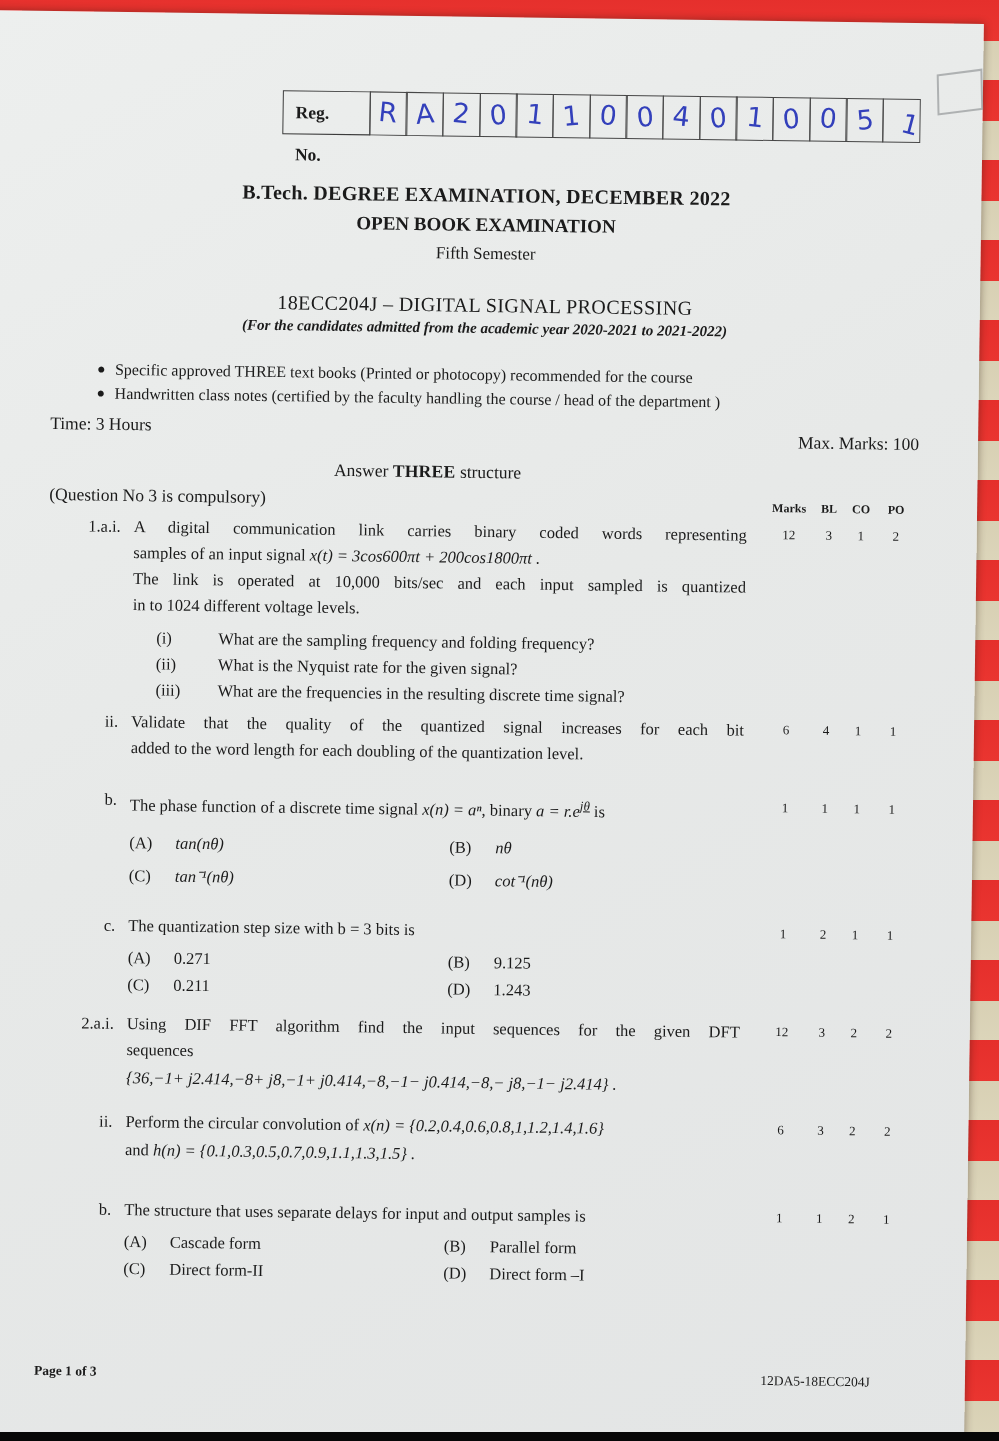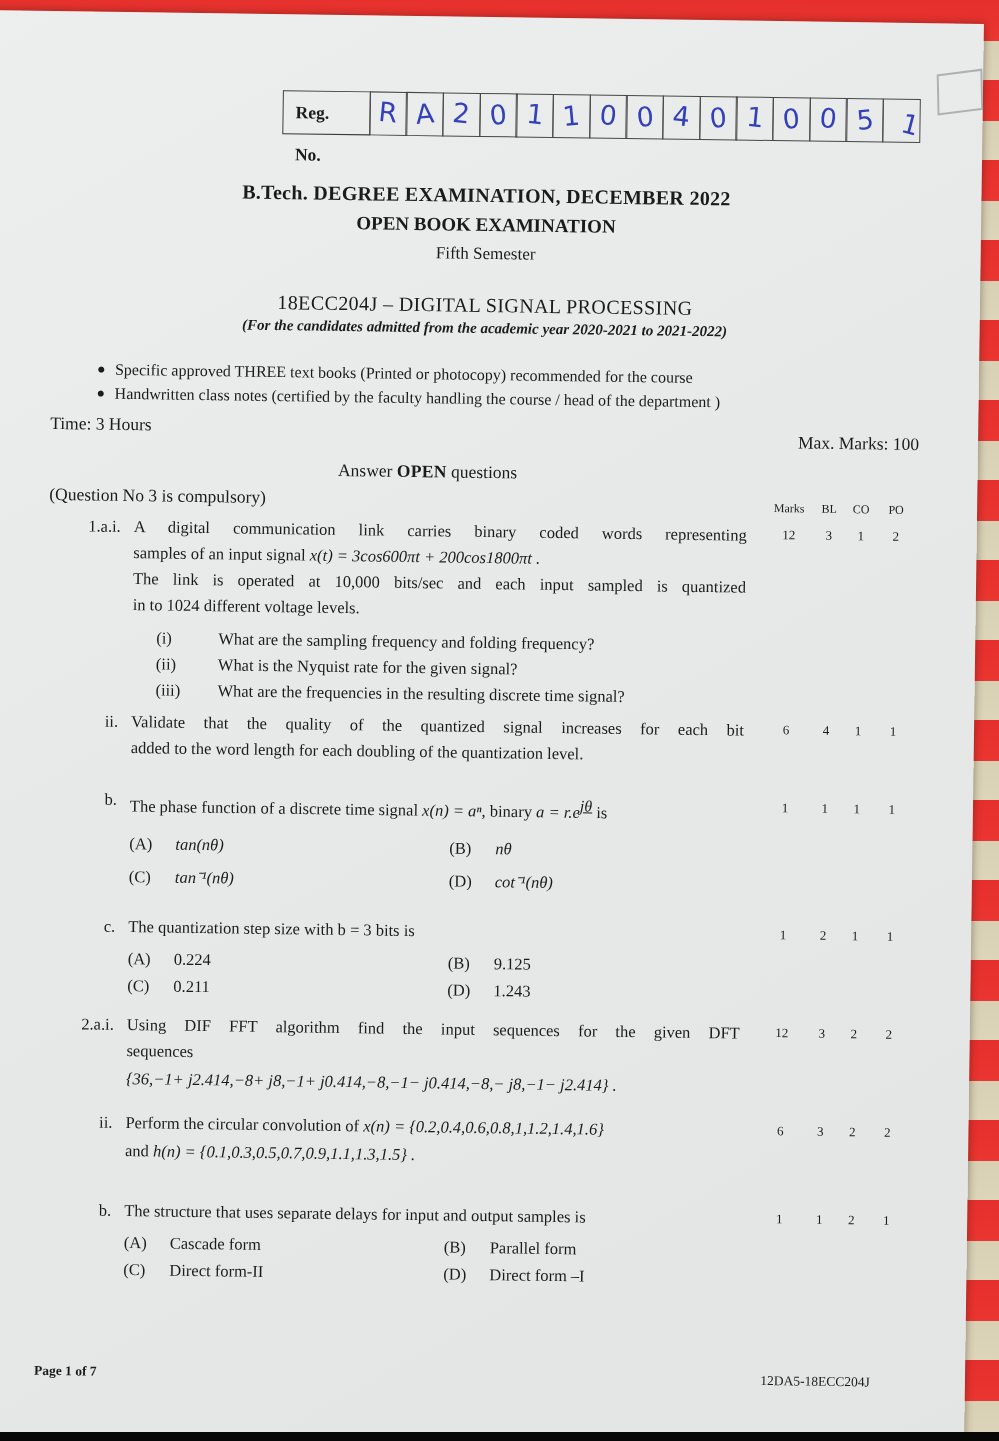--- a/index.html
+++ b/index.html
@@ -49,28 +49,28 @@
   .answer{margin-top:22px;text-align:center;font-size:17.5px;transform:translateX(-55px);}
   .answer b{letter-spacing:.3px;}
 
   .comp-row{margin-top:4px;display:flex;font-size:17.5px;line-height:26px;}
   .comp-row .left{flex:1;}
 
   
   .qm{width:150px;flex-shrink:0;display:flex;padding-top:4px;}
   .qm span{display:inline-block;text-align:center;font-size:13px;}
   .qm .c1{width:48px}.qm .c2{width:32px}.qm .c3{width:32px}.qm .c4{width:38px}
-  .mh span{font-weight:normal;font-size:12px;}
+  .mh span{font-weight:bold;font-size:12px;}
 
   .q{display:flex;font-size:16.5px;}
   .ql{width:72px;text-align:right;flex-shrink:0;line-height:26px;}
   .qc{flex:1;padding:0 18px 0 13px;line-height:26px;}
   .jline{text-align:justify;text-align-last:justify;}
   .math{font-style:italic;}
-  sup{font-size:16px;text-decoration:underline;}
+  sup{font-size:13px;text-decoration:underline;}
 
   .subs{margin-left:24px;margin-top:7px;}
   .sub{display:flex;line-height:26px;}
   .sl{width:62px;flex-shrink:0;}
 
   .opts{display:grid;grid-template-columns:320px 1fr;margin-top:7px;}
   .opts.tall{line-height:33px;}
   .opts.short{margin-top:5px;line-height:27px;}
   .okey{display:inline-block;width:46px;}
 
@@ -128,21 +128,21 @@
         <span class="bdot">●</span>
         <span>Handwritten class notes (certified by the faculty handling the course / head of the department )</span>
       </div>
     </div>
 
     <div class="time-row">
       <span>Time: 3 Hours</span>
       <span class="mm">Max. Marks: 100</span>
     </div>
 
-    <div class="answer"><span>Answer </span><b>OPEN</b><span> questions</span></div>
+    <div class="answer"><span>Answer </span><b>THREE</b><span> structure</span></div>
 
     <div class="comp-row">
       <div class="left">(Question No 3 is compulsory)</div>
       <div class="qm mh">
         <span class="c1">Marks</span>
         <span class="c2">BL</span>
         <span class="c3">CO</span>
         <span class="c4">PO</span>
       </div>
     </div>
@@ -208,21 +208,21 @@
         <span class="c3">1</span>
         <span class="c4">1</span>
       </div>
     </div>
 
     <div class="q qb4">
       <div class="ql">c.</div>
       <div class="qc">
         <div>The quantization step size with b = 3 bits is</div>
         <div class="opts short">
-          <div><span class="okey">(A)</span><span>0.224</span></div>
+          <div><span class="okey">(A)</span><span>0.271</span></div>
           <div><span class="okey">(B)</span><span>9.125</span></div>
           <div><span class="okey">(C)</span><span>0.211</span></div>
           <div><span class="okey">(D)</span><span>1.243</span></div>
         </div>
       </div>
       <div class="qm">
         <span class="c1">1</span>
         <span class="c2">2</span>
         <span class="c3">1</span>
         <span class="c4">1</span>
@@ -273,18 +273,18 @@
         <span class="c1">1</span>
         <span class="c2">1</span>
         <span class="c3">2</span>
         <span class="c4">1</span>
       </div>
     </div>
 
   </div>
 
   <div class="footer">
-    <span class="pg">Page 1 of 7</span>
+    <span class="pg">Page 1 of 3</span>
     <span>12DA5-18ECC204J</span>
   </div>
 </div>
 
 <div class="scan-bottom-edge"></div>
 
 </body></html>

